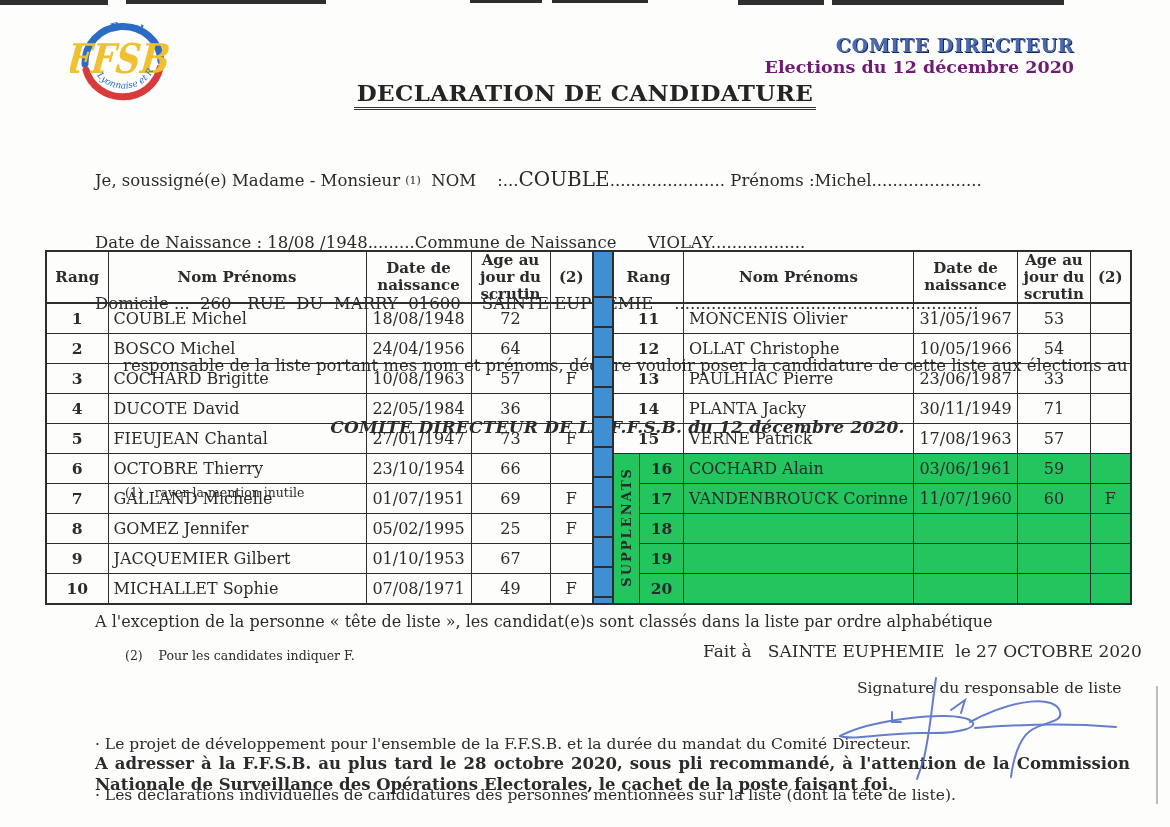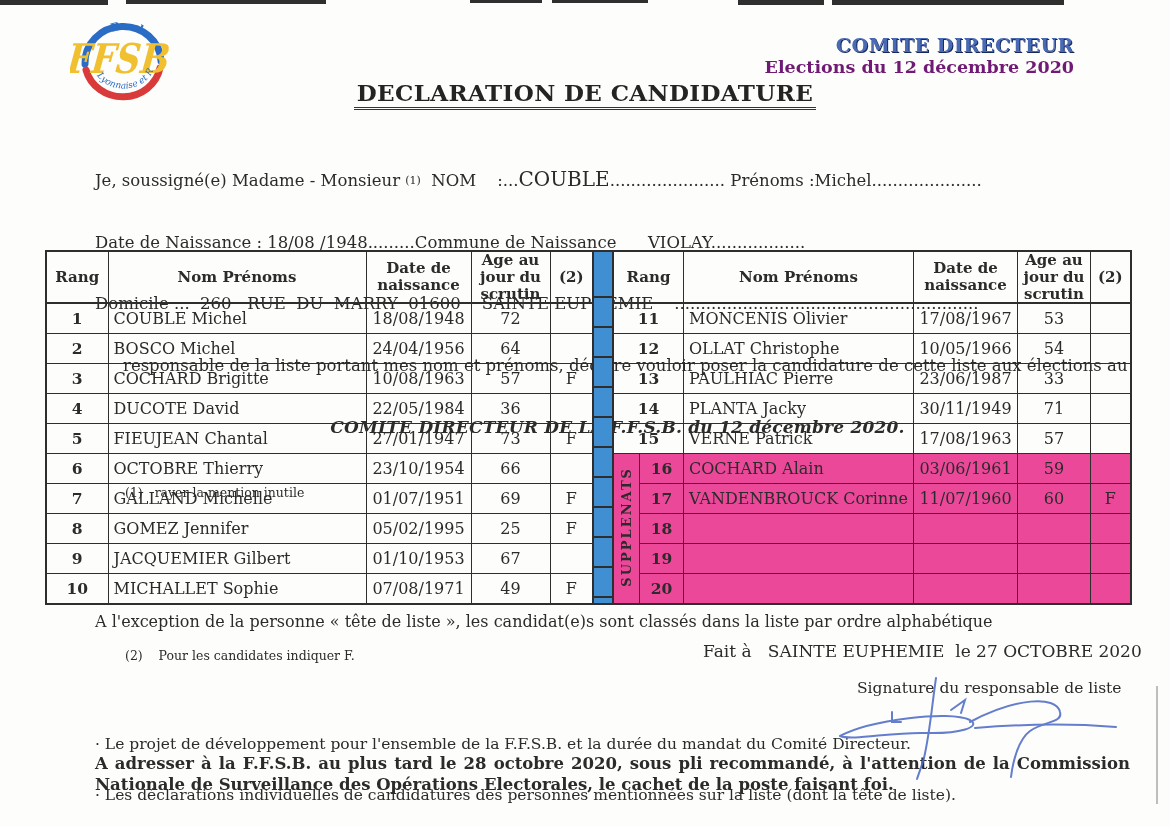--- a/index.html
+++ b/index.html
@@ -39,21 +39,21 @@
   .note1 { font-size:12.5px; padding-left:30px; margin-top:4px; }
 
   
   .table-zone { position:absolute; left:45px; top:250px; display:flex; align-items:stretch; }
   table.cand { border-collapse:collapse; table-layout:fixed; font-size:16px; border:2px solid #2e2e2e; }
   table.cand th, table.cand td { border:1px solid #2e2e2e; padding:0 5px; height:29px; overflow:hidden; }
   table.cand thead th { height:46px; border-bottom:2px solid #2e2e2e; font-size:15px; font-weight:bold; line-height:1.12; text-align:center; }
   td.rang { text-align:center; font-weight:bold; font-size:15.5px; }
   td.nom  { text-align:left; padding-left:10px; }
   td.date, td.age, td.fcol { text-align:center; }
-  tr.sup-bg td { background:#ec4899; }
+  tr.sup-bg td { background:#22c55e; }
   td.supcell { background:#ebeef7; padding:0; text-align:center; vertical-align:middle; }
   td.supcell span {
     display:inline-block; writing-mode:vertical-rl; transform:rotate(180deg);
     font-weight:bold; font-size:13px; letter-spacing:2px; color:#2b2b2b;
   }
   .band { width:18px; background:#3f8fd2; border-top:2px solid #2e2e2e; border-bottom:2px solid #2e2e2e; display:flex; flex-direction:column; }
   .band-lines { margin-top:44px; flex:1; background-image:repeating-linear-gradient(to bottom, #2e2e2e 0 2px, transparent 2px 30px); }
 
   
   .abs { position:absolute; white-space:pre-wrap; }
@@ -229,21 +229,21 @@
           <th>Nom  Prénoms</th>
           <th>Date de naissance</th>
           <th>Age au jour du scrutin</th>
           <th>(2)</th>
         </tr>
       </thead>
       <tbody>
         <tr>
             <td colspan="2" class="rang">11</td>
             <td class="nom">MONCENIS Olivier</td>
-            <td class="date">17/08/1967</td>
+            <td class="date">31/05/1967</td>
             <td class="age">53</td>
             <td class="fcol"></td>
           </tr>
         <tr>
             <td colspan="2" class="rang">12</td>
             <td class="nom">OLLAT Christophe</td>
             <td class="date">10/05/1966</td>
             <td class="age">54</td>
             <td class="fcol"></td>
           </tr>

